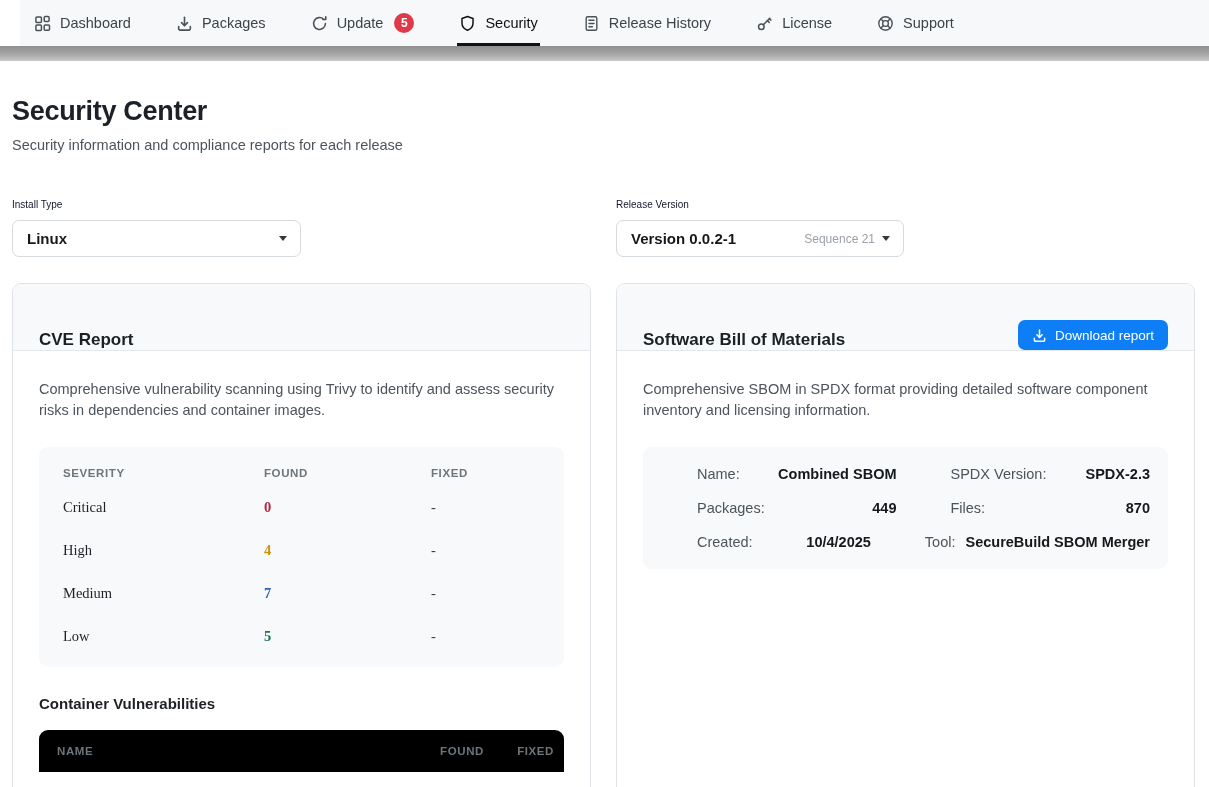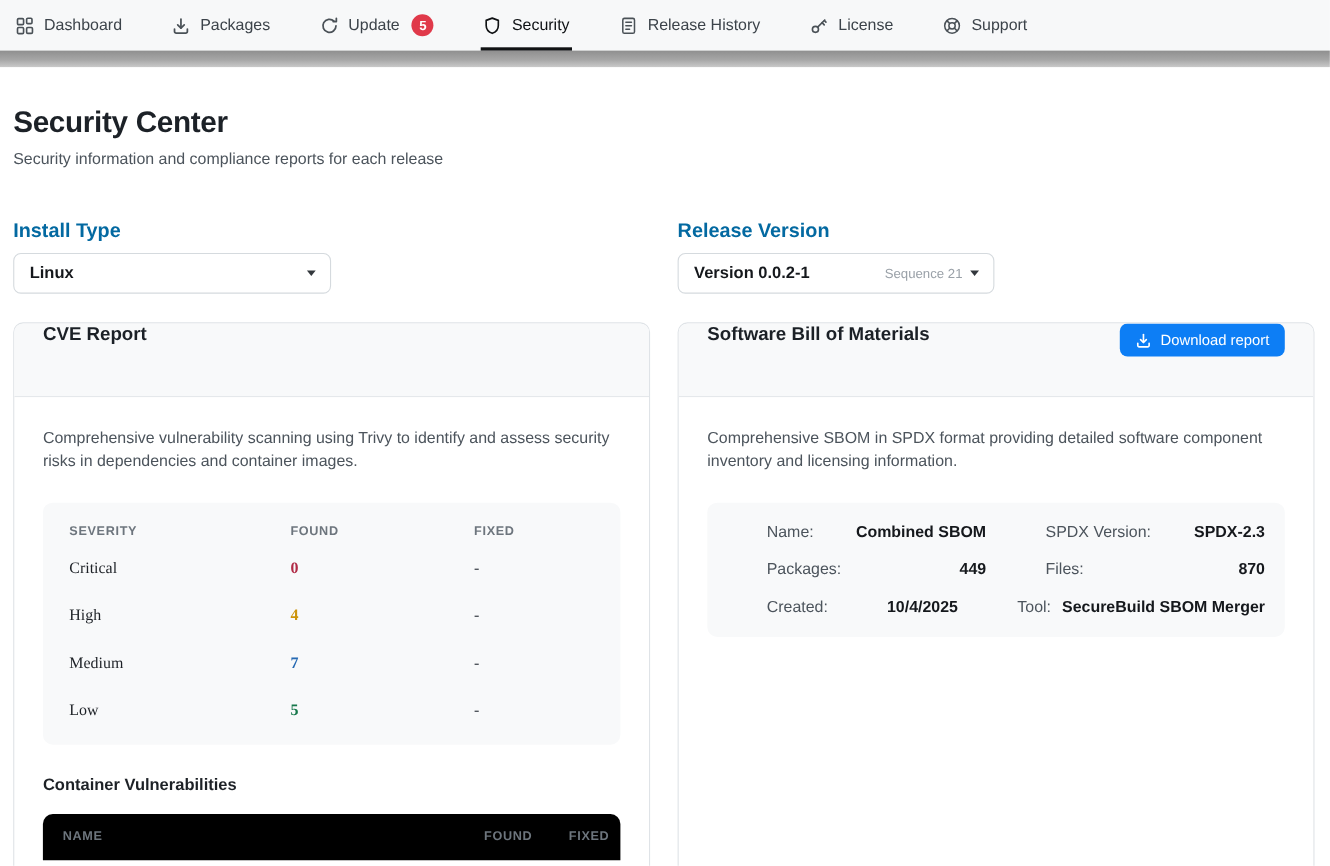--- a/index.html
+++ b/index.html
@@ -11,20 +11,21 @@
   }
 
   
   .topnav {
     height: 46px;
     background: #f7f8f9;
     display: flex;
     align-items: stretch;
     padding: 0 12px;
     gap: 41px;
+    margin-left: 20px;
   }
   .nav-item {
     display: flex;
     align-items: center;
     gap: 9px;
     font-size: 14.5px;
     font-weight: 500;
     color: #3c434a;
     border-bottom: 3px solid transparent;
     padding: 3px 2px 0 2px;
@@ -56,21 +57,21 @@
   .page-title { font-size: 27px; font-weight: 700; letter-spacing: -0.3px; color: #1c2127; }
   .page-subtitle { margin-top: 10px; font-size: 14.5px; color: #4c545c; }
 
   
   .filters {
     margin-top: 46px;
     display: grid;
     grid-template-columns: 1fr 1fr;
     gap: 25px;
   }
-  .filter-label { font-size: 18px; font-weight: 700; color: #0369a1; }
+  .filter-label { font-size: 10px; font-weight: 400; color: #0f172a; }
   .select {
     margin-top: 10px;
     height: 37px;
     width: 289px;
     border: 1px solid #d5dade;
     border-radius: 7px;
     background: #fff;
     display: flex;
     align-items: center;
     justify-content: space-between;
@@ -100,21 +101,21 @@
     border-radius: 9px;
     background: #fff;
     overflow: hidden;
   }
   .card-header {
     background: #f8f9fa;
     border-bottom: 1px solid #e5e8eb;
     height: 67px;
     padding: 0 26px;
     display: flex;
-    align-items: flex-start;
+    align-items: flex-end;
     justify-content: space-between;
   }
   .card-title { font-size: 17px; font-weight: 600; color: #1b2026; }
   .card-body { padding: 28px 26px; }
   .card-desc { font-size: 14.5px; line-height: 1.45; color: #4c545c; margin-bottom: 26px; }
 
   .btn-primary {
     background: #0d7ef5;
     color: #fff;
     border: none;

